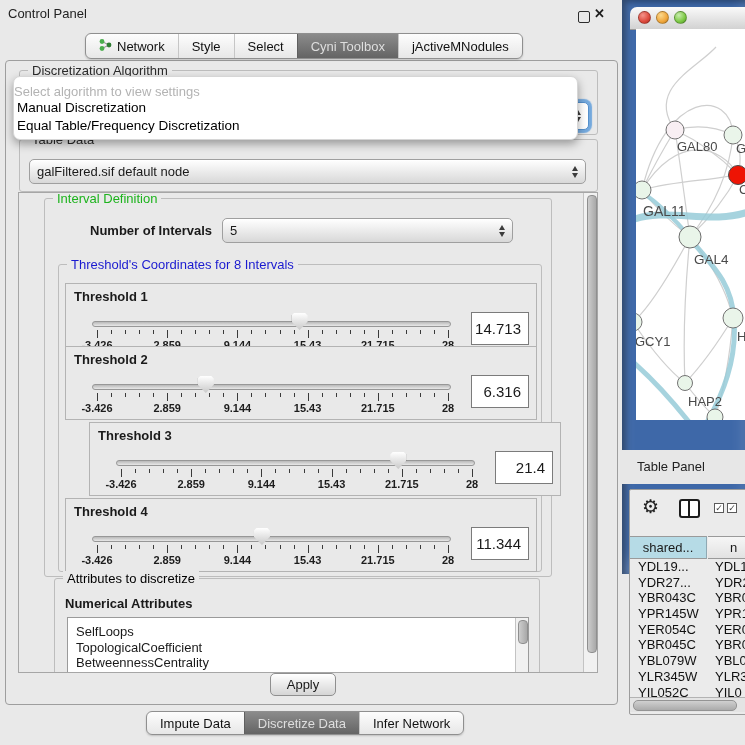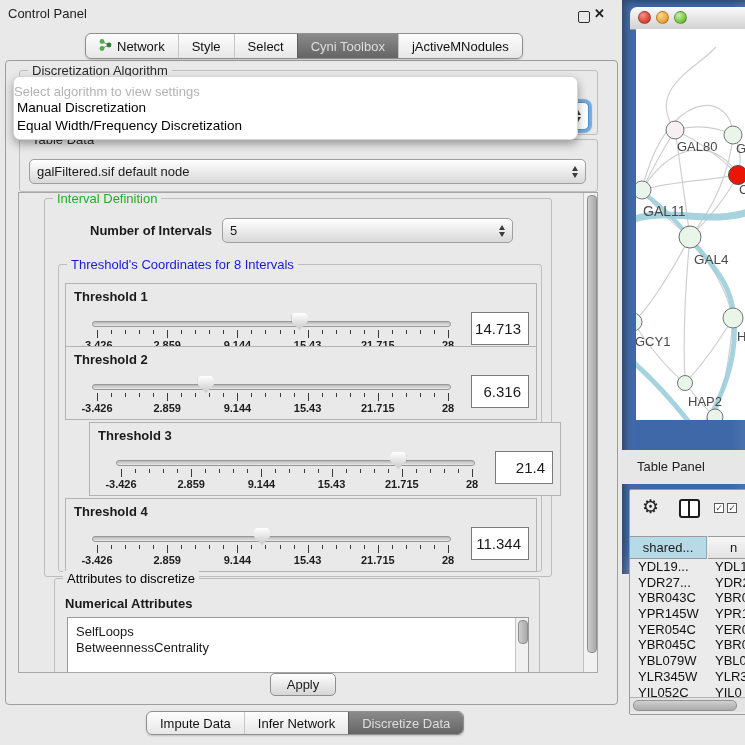--- a/index.html
+++ b/index.html
@@ -303,51 +303,52 @@
               </div>
           </div>
         </div>
 
         <div class="group" style="left:35px;top:385px;width:484px;height:130px;">
           <span class="gtitle" style="color:#000000;">Attributes to discretize</span>
           <div class="abs" style="left:10px;top:17px;font-size:13px;font-weight:bold;">Numerical Attributes</div>
           <div class="abs" style="left:12px;top:38px;width:460px;height:70px;background:#fff;border:1px solid #9a9a9a;overflow:hidden;">
             <div id="attr-items" style="padding:6px 0 0 8px;font-size:13px;line-height:15.5px;">
                 <div>SelfLoops</div>
+                <div>TopologicalCoefficient</div>
                 <div>BetweennessCentrality</div>
               </div>
             <div class="vscroll" style="right:0;top:0;bottom:0;width:12px;">
               <div class="vthumb" style="top:2px;height:22px;"></div>
             </div>
           </div>
         </div>
 
         <div class="vscroll" style="right:0;top:0;bottom:0;width:13px;">
           <div class="vthumb" style="top:2px;height:456px;left:2.5px;"></div>
         </div>
       </div>
 
       <div class="btn" style="left:264px;top:612px;width:66px;height:23px;line-height:21px;">Apply</div>
     </div>
 
     <div class="popup" style="left:13px;top:76px;width:563px;height:62px;">
       <div class="phead">Select algorithm to view settings</div>
       <div class="pitem" style="top:23px;font-weight:normal;">Manual Discretization</div>
-      <div class="pitem" style="top:41px;">Equal Width/Frequency Discretization</div>
+      <div class="pitem" style="top:41px;">Equal Table/Frequency Discretization</div>
     </div>
 
     <div class="tabbar" id="bottom-tabs" style="left:146px;top:711px;height:22px;">
         <div class="tab">
           <span>Impute Data</span>
-        </div>
-        <div class="tab">
-          <span>Infer Network</span>
         </div>
         <div class="tab sel">
           <span>Discretize Data</span>
+        </div>
+        <div class="tab">
+          <span>Infer Network</span>
         </div>
       </div>
   </div>
 
   <div class="netwin">
     <div class="nettitle">
       <span class="light" style="left:8px;background:radial-gradient(circle at 35% 30%,#f4938a,#dd4a3d 60%,#a72f24);"></span>
       <span class="light" style="left:26px;background:radial-gradient(circle at 35% 30%,#fbd98d,#f0a73d 60%,#b97b1e);"></span>
       <span class="light" style="left:44px;background:radial-gradient(circle at 35% 30%,#c8ecae,#7cc944 60%,#4f8f27);"></span>
     </div>

